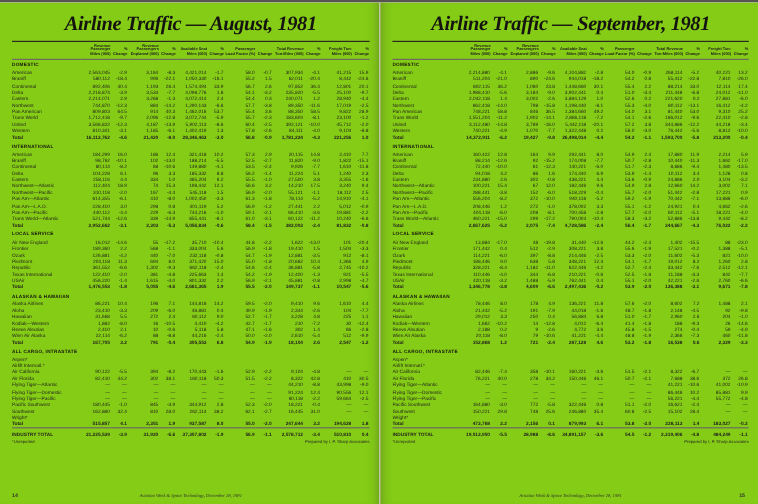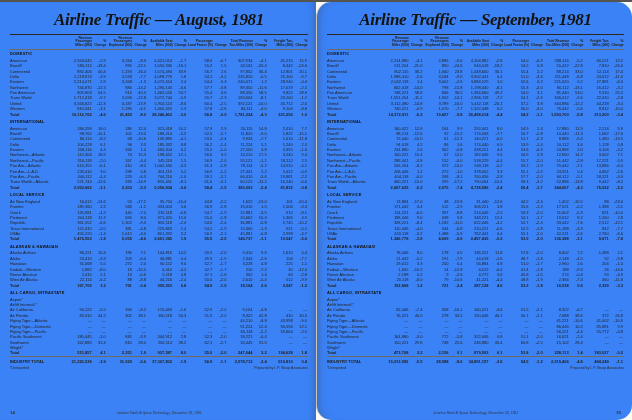--- a/index.html
+++ b/index.html
@@ -3,24 +3,24 @@
 <meta charset="utf-8">
 <style>
   html,body{margin:0;padding:0;background:#9a9892;}
   .spread{
     width:632px;height:420px;display:flex;box-sizing:border-box;
     background:#fbfaf6;border-top:2px solid #56544e;overflow:hidden;
     font-family:"Liberation Sans",sans-serif;color:#1d1c1a;
   }
   .page{
     width:316px;height:418px;box-sizing:border-box;position:relative;
-    padding:9px 8px 4px 10px;background:#3b82f6;overflow:hidden;
+    padding:9px 8px 4px 10px;background:#84cc16;overflow:hidden;
   }
   .page--left{box-shadow:inset -8px 0 10px -8px rgba(60,55,45,.45);}
-  .page--right{border-left:1px solid #c9c5bb;box-shadow:inset 8px 0 10px -8px rgba(60,55,45,.45);border-radius:15px;}
+  .page--right{border-left:1px solid #c9c5bb;box-shadow:inset 8px 0 10px -8px rgba(60,55,45,.45);}
   .title{
     font-family:"Liberation Serif",serif;font-style:italic;font-weight:bold;
     font-size:17px;line-height:1.1;text-align:center;margin:0 0 4px 0;color:#15130f;
     letter-spacing:-0.3px;white-space:nowrap;
   }
   .title-rule{border:none;border-top:1.5px solid #2b2922;margin:0 0 2px 0;}
   table.traffic{
     width:100%;border-collapse:collapse;table-layout:fixed;
     font-size:4px;line-height:1.25;color:#23211d;
   }

